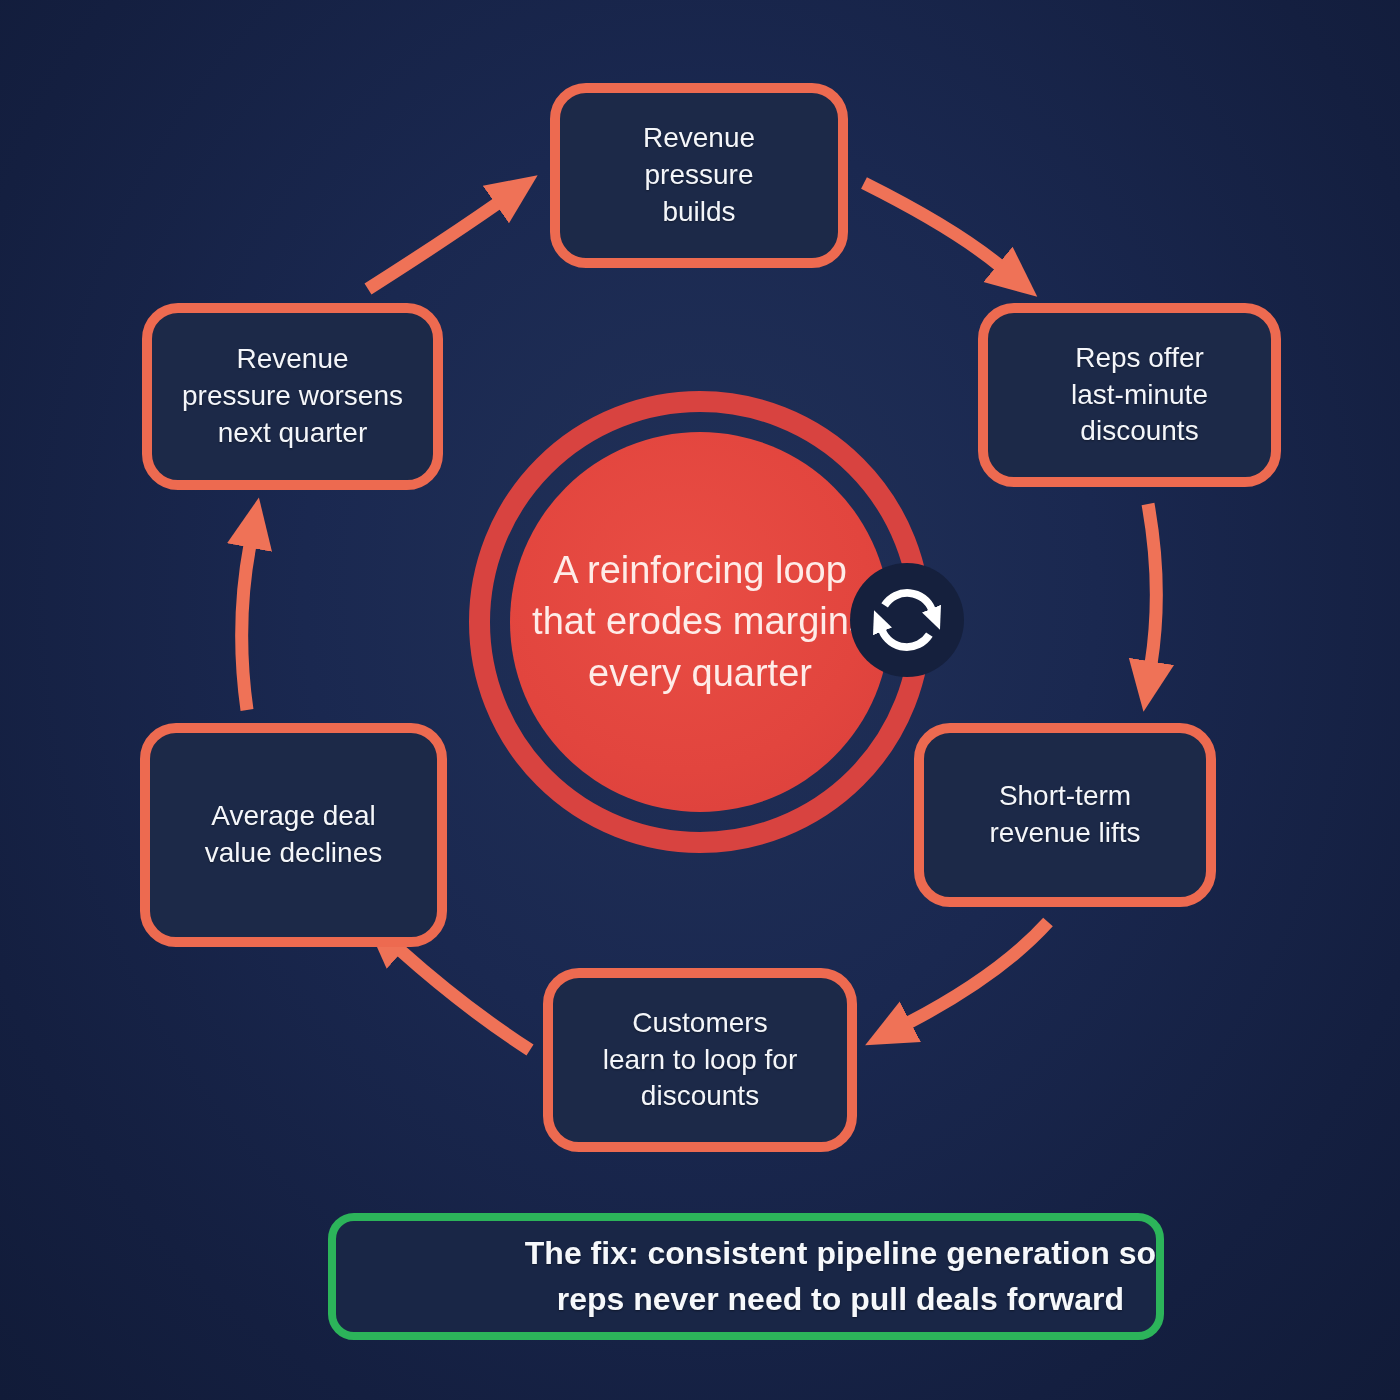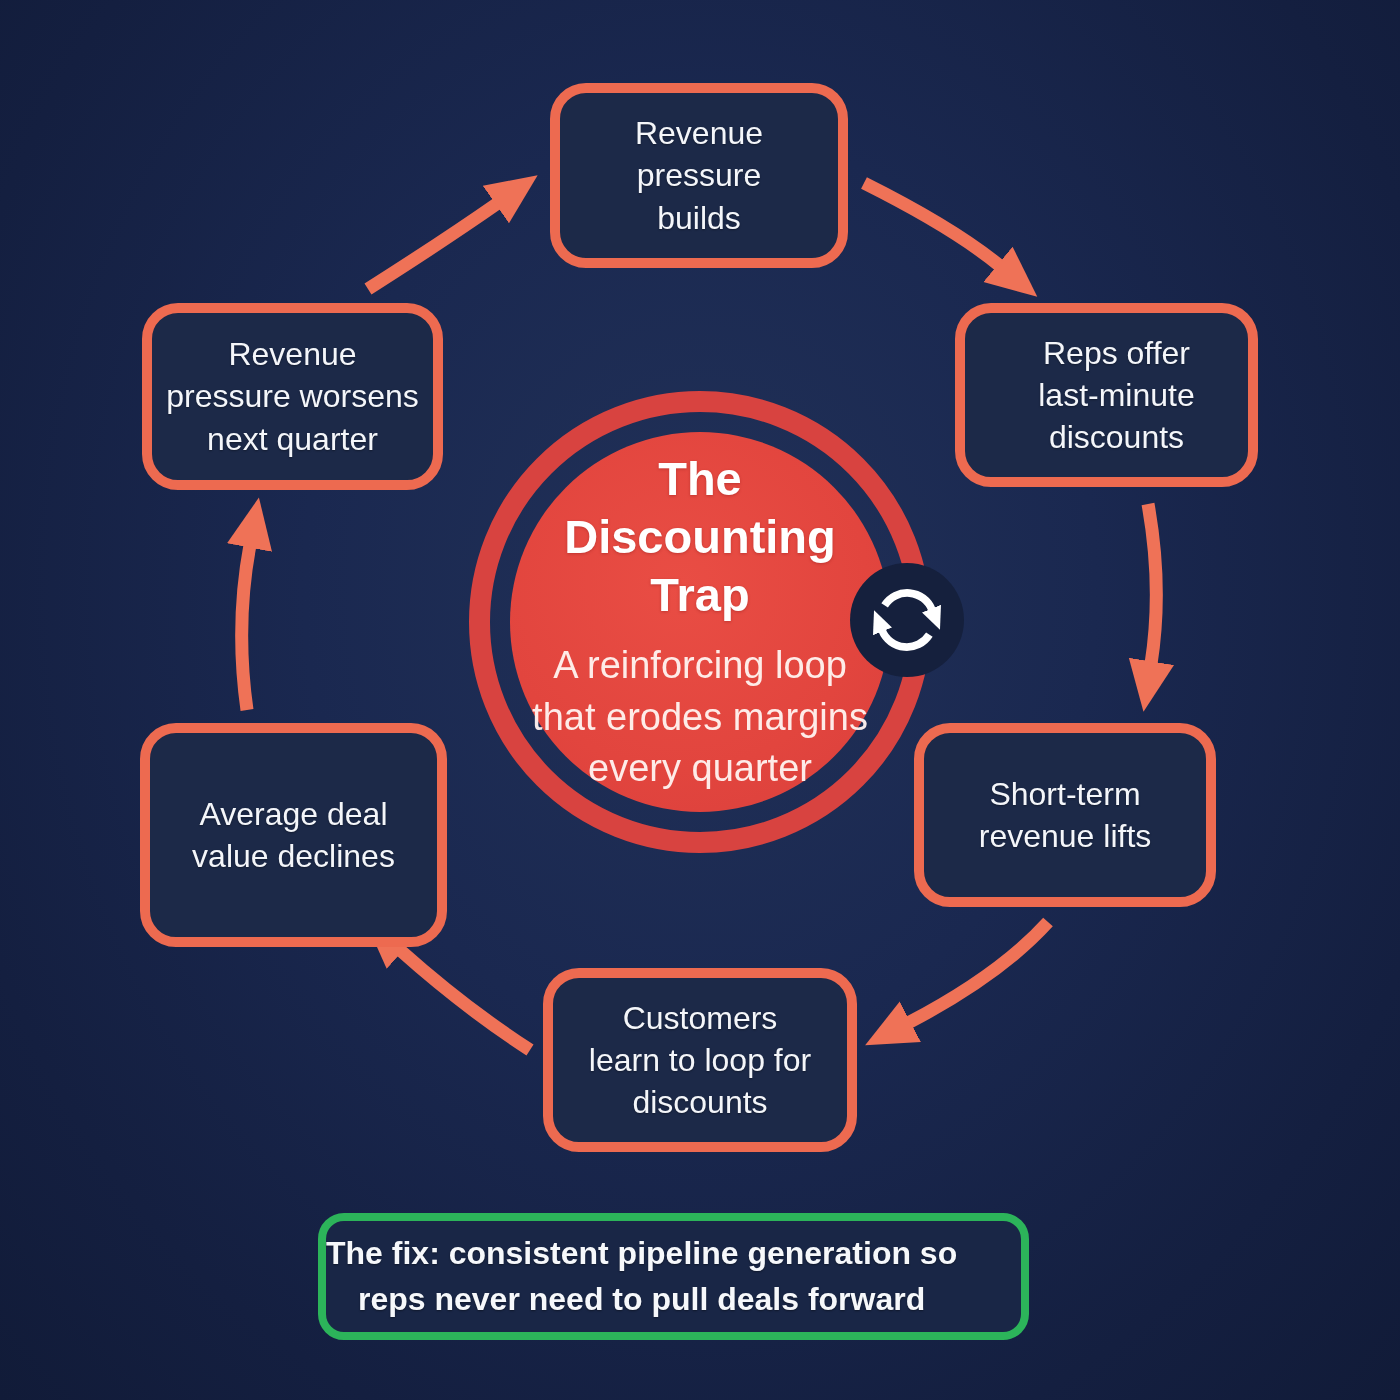--- a/index.html
+++ b/index.html
@@ -22,26 +22,26 @@
     position: absolute; z-index: 3;
     background: #1c2948;
     border: 10px solid #ed6a50;
     border-radius: 36px;
     display: flex; align-items: center; justify-content: center;
     box-sizing: border-box;
     padding: 0 8px;
   }
   .node-label {
     color: #f4f6fa;
-    font-size: 32px; line-height: 1.32; font-weight: 500;
+    font-size: 28px; line-height: 1.32; font-weight: 500;
     text-align: center; white-space: pre-line;
     text-shadow: 0 1px 2px rgba(0,0,0,0.35);
   }
   .node-top          { left: 550px; top: 83px;  width: 298px; height: 185px; }
-  .node-top-right    { left: 955px; top: 303px; width: 303px; height: 184px; padding-left: 28px; }
+  .node-top-right    { left: 978px; top: 303px; width: 303px; height: 184px; padding-left: 28px; }
   .node-bottom-right { left: 914px; top: 723px; width: 302px; height: 184px; }
   .node-bottom       { left: 543px; top: 968px; width: 314px; height: 184px; }
   .node-bottom-left  { left: 140px; top: 723px; width: 307px; height: 224px; justify-content: center; }
   .node-top-left     { left: 142px; top: 303px; width: 301px; height: 187px; }
   
   .center-ring {
     position: absolute; left: 469px; top: 391px; width: 462px; height: 462px;
     box-sizing: border-box; border: 21px solid #d84340; border-radius: 50%;
     z-index: 2;
   }
@@ -62,25 +62,25 @@
     text-align: center; white-space: pre-line;
   }
   .center-notch {
     position: absolute; left: 850px; top: 563px; width: 114px; height: 114px;
     background: #15203d; border-radius: 50%;
     display: flex; align-items: center; justify-content: center;
     z-index: 4;
   }
   
   .fix-box {
-    position: absolute; left: 318px; top: 1213px; width: 711px; height: 127px;
+    position: absolute; left: 328px; top: 1213px; width: 836px; height: 127px;
     box-sizing: border-box;
     background: #192646;
     border: 8px solid #2cb45a; border-radius: 26px;
-    display: flex; align-items: center; justify-content: flex-start;
+    display: flex; align-items: center; justify-content: flex-end;
     z-index: 3;
   }
   .fix-label {
     color: #f6f8fb; font-size: 32px; line-height: 1.42; font-weight: 700;
     text-align: center; white-space: pre-line;
     text-shadow: 0 1px 2px rgba(0,0,0,0.4);
   }
 </style>
 </head>
 <body>
@@ -96,23 +96,20 @@
     <path d="M 864 183 Q 954 228 1000 266" fill="none" stroke="#ef7257" stroke-width="13" marker-end="url(#ah)"></path>
     <path d="M 1148 504 Q 1163 588 1151 664" fill="none" stroke="#ef7257" stroke-width="13" marker-end="url(#ah)"></path>
     <path d="M 1048 922 Q 1000 975 908 1023" fill="none" stroke="#ef7257" stroke-width="13" marker-end="url(#ah)"></path>
     <path d="M 530 1050 Q 465 1008 400 950" fill="none" stroke="#ef7257" stroke-width="13" marker-end="url(#ah)"></path>
     <path d="M 247 710 Q 235 625 250 545" fill="none" stroke="#ef7257" stroke-width="13" marker-end="url(#ah)"></path>
     <path d="M 368 289 Q 445 240 498 203" fill="none" stroke="#ef7257" stroke-width="13" marker-end="url(#ah)"></path>
   </svg>
 
   <div class="center-ring"></div>
   <div class="center-disc">
-    <div class="center-title">The
-Discounting
-Trap</div>
     <div class="center-subtitle">A reinforcing loop
 that erodes margins
 every quarter</div>
   </div>
   <div class="center-notch">
     <svg width="86" height="86" viewBox="0 0 100 100" xmlns="http://www.w3.org/2000/svg">
       <defs>
         <marker id="ahw" viewBox="0 0 10 10" refX="0.5" refY="5" markerWidth="3" markerHeight="3" orient="auto">
           <path d="M 0 0.6 L 9.8 5 L 0 9.4 Z" fill="#ffffff"></path>
         </marker>

